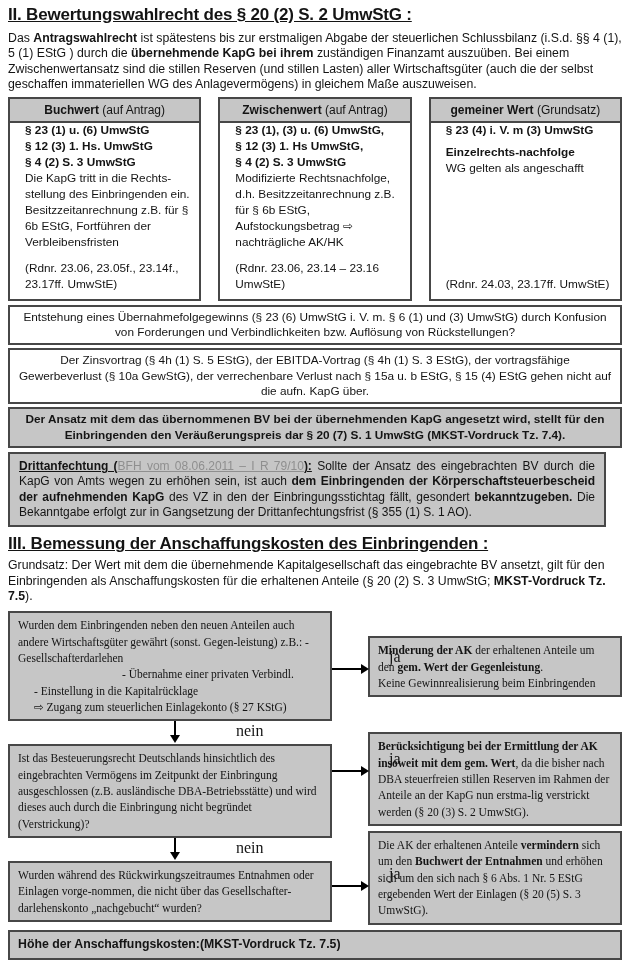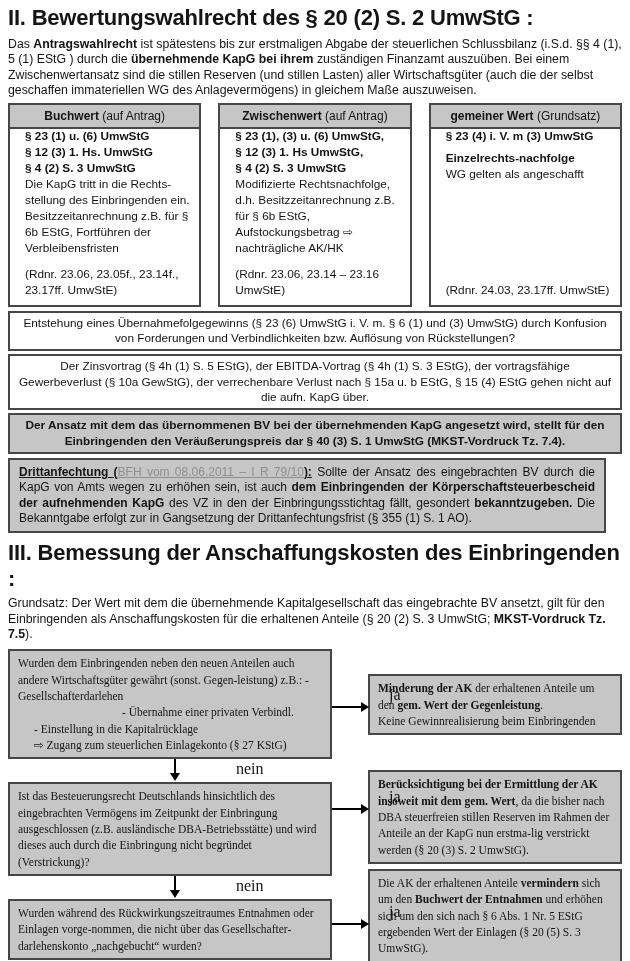--- a/index.html
+++ b/index.html
@@ -6,21 +6,22 @@
   html,body { background:#fff; }
   body {
     width:630px; height:961px; overflow:hidden;
     font-family:"Liberation Sans", sans-serif;
     color:#141414;
     position:relative;
   }
   .page { padding:5px 8px 0 8px; }
 
   .h1 {
-    font-size:22px; font-weight:bold;
+    font-size:17px; font-weight:bold;
+    text-decoration:underline;
     margin-bottom:6px;
     letter-spacing:-0.2px;
   }
   .h1.h3 { margin-top:7px; margin-bottom:4px; }
 
   .para { font-size:12.3px; line-height:1.25; margin-bottom:5px; }
 
   
   .cols { display:flex; gap:17px; margin:1px 0 4px 0; }
   .col { flex:1; border:2px solid #474747; display:flex; flex-direction:column; min-height:200px; background:#fff; }
@@ -137,21 +138,21 @@
           </div>
         </div>
         <div class="rdnr">(Rdnr. 24.03, 23.17ff. UmwStE)</div>
       </div>
     </div>
 
   </div>
 
   <div class="ibox">Entstehung eines Übernahmefolgegewinns (§ 23 (6) UmwStG i. V. m. § 6 (1) und (3) UmwStG) durch Konfusion von Forderungen und Verbindlichkeiten bzw. Auflösung von Rückstellungen?</div>
   <div class="ibox">Der Zinsvortrag (§ 4h (1) S. 5 EStG), der EBITDA-Vortrag (§ 4h (1) S. 3 EStG), der vortragsfähige Gewerbeverlust (§ 10a GewStG), der verrechenbare Verlust nach § 15a u. b EStG, § 15 (4) EStG gehen nicht auf die aufn. KapG über.</div>
-  <div class="ibox gray">Der Ansatz mit dem das übernommenen BV bei der übernehmenden KapG angesetzt wird, stellt für den Einbringenden den Veräußerungspreis dar § 40 (3) S. 1 UmwStG (MKST-Vordruck Tz. 7.4).</div>
+  <div class="ibox gray">Der Ansatz mit dem das übernommenen BV bei der übernehmenden KapG angesetzt wird, stellt für den Einbringenden den Veräußerungspreis dar § 20 (7) S. 1 UmwStG (MKST-Vordruck Tz. 7.4).</div>
 
   <div class="dritt"><span class="lead">Drittanfechtung (</span><span class="cite">BFH vom 08.06.2011 – I R 79/10</span><span class="lead">):</span><span> Sollte der Ansatz des eingebrachten BV durch die KapG von Amts wegen zu erhöhen sein, ist auch </span><b>dem Einbringenden der Körperschaftsteuerbescheid der aufnehmenden KapG</b><span> des VZ in den der Einbringungsstichtag fällt, gesondert </span><b>bekanntzugeben.</b><span> Die Bekanntgabe erfolgt zur in Gangsetzung der Drittanfechtungsfrist (§ 355 (1) S. 1 AO).</span></div>
 
   <div class="h1 h3">III. Bemessung der Anschaffungskosten des Einbringenden :</div>
 
   <p class="para"><span>Grundsatz: Der Wert mit dem die übernehmende Kapitalgesellschaft das eingebrachte BV ansetzt, gilt für den Einbringenden als Anschaffungskosten  für die erhaltenen Anteile (§ 20 (2) S. 3 UmwStG; </span><b>MKST-Vordruck Tz. 7.5</b><span>).</span></p>
 
   <div class="flow">
 
     <div class="frow">

